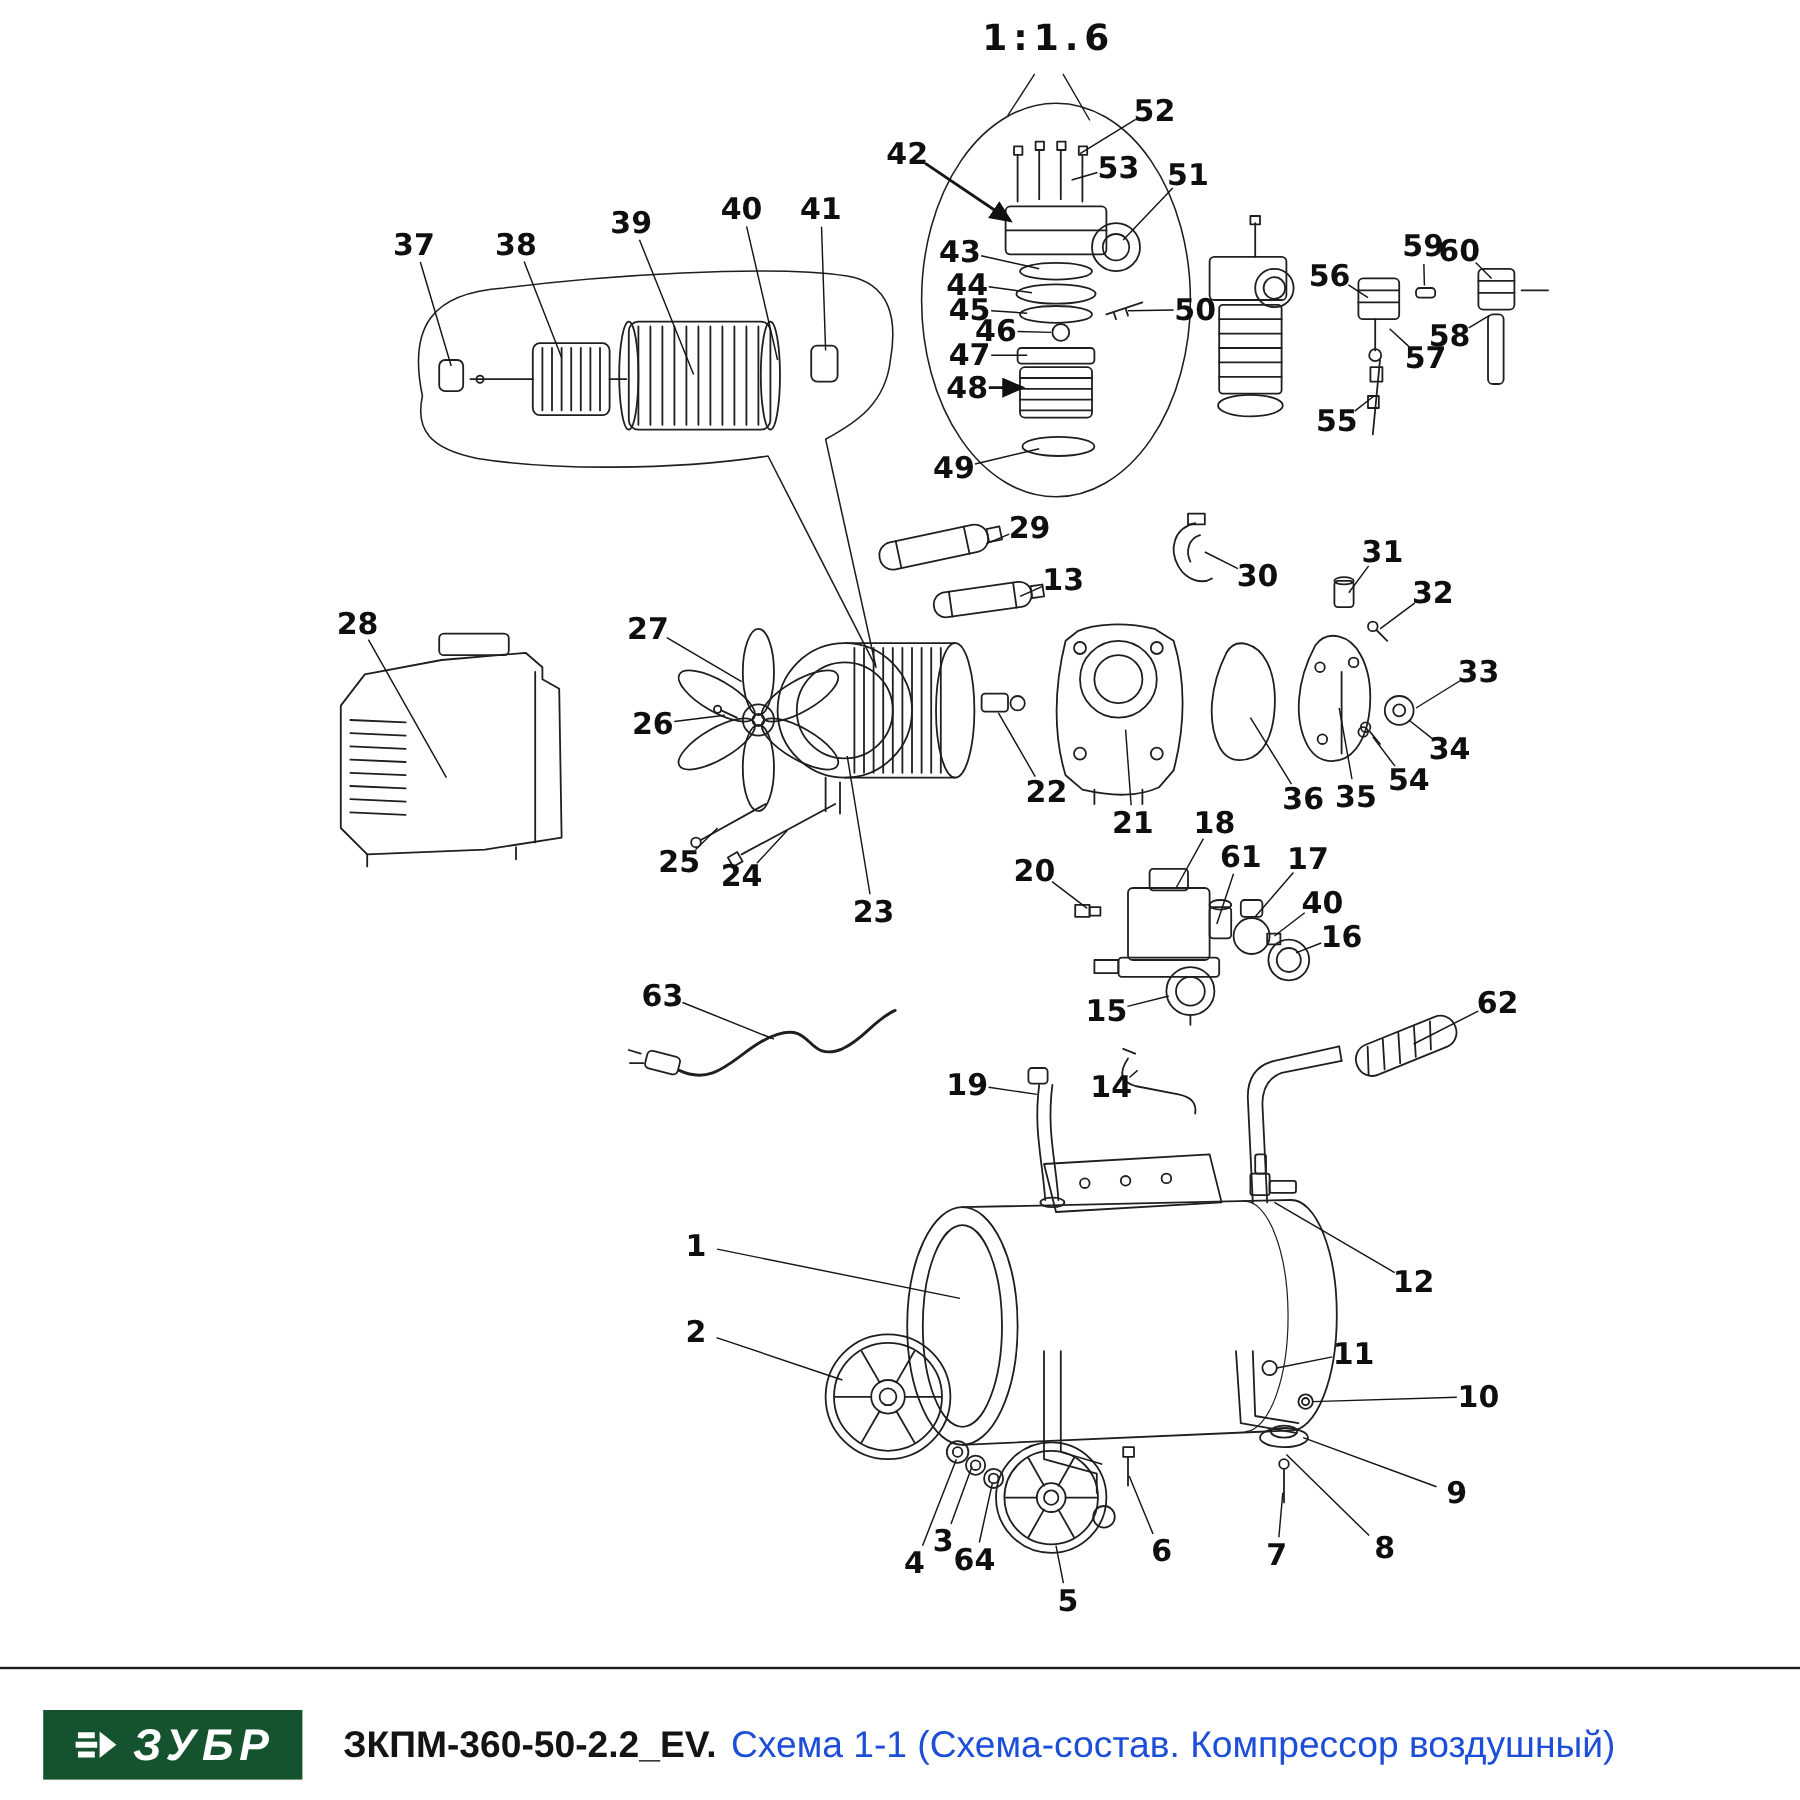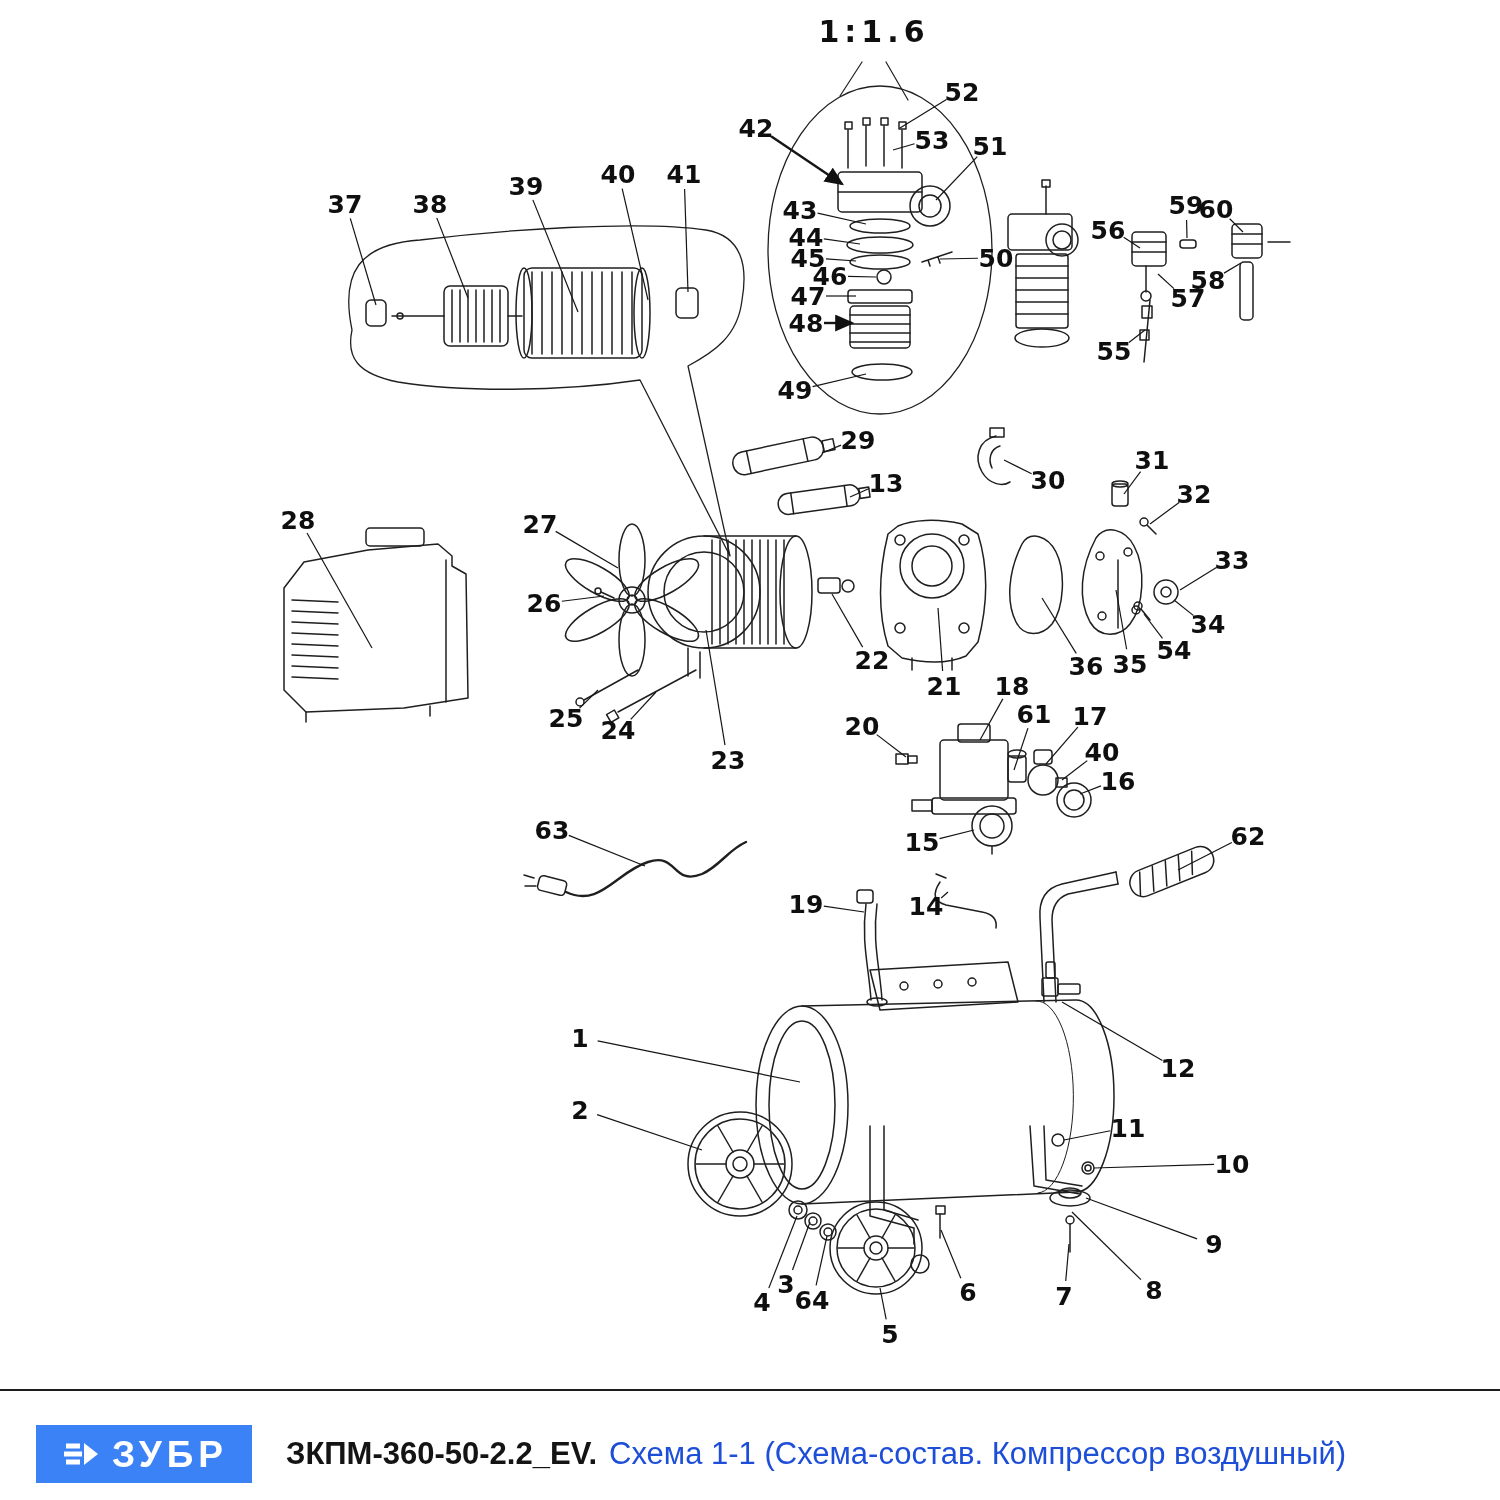--- a/index.html
+++ b/index.html
@@ -5,22 +5,22 @@
   html,body{margin:0;padding:0;background:#ffffff;}
   #stage{position:relative;width:1500px;height:1500px;background:#ffffff;overflow:hidden;
          font-family:"DejaVu Sans",sans-serif;}
   #diagram{position:absolute;left:0;top:0;width:1500px;height:1500px;}
   #callout-layer line{stroke:#151515;stroke-width:1.2;}
   #callout-layer text{font-family:"DejaVu Sans",sans-serif;font-weight:bold;font-size:25px;
                       fill:#0f0f0f;text-anchor:middle;dominant-baseline:central;}
   #scale-label{font-family:"DejaVu Sans",sans-serif;font-weight:bold;font-size:30px;
                fill:#0f0f0f;letter-spacing:5px;text-anchor:middle;}
   .footer{position:absolute;left:0;top:1389px;width:1500px;height:111px;border-top:2px solid #1d1d1d;background:#fff;}
-  .logo{position:absolute;left:36px;top:34px;width:216px;height:58px;background:#3b82f6;
-        display:flex;align-items:center;justify-content:center;gap:10px;}
+  .logo{position:absolute;left:36px;top:34px;width:216px;height:58px;background:#14532d;
+        display:flex;align-items:center;justify-content:center;gap:10px;font-style:italic;}
   .logo-text{color:#ffffff;font-weight:bold;font-size:37px;letter-spacing:5px;
              font-family:"Liberation Sans",sans-serif;line-height:1;}
   .caption{position:absolute;left:286px;top:34px;height:58px;display:flex;align-items:center;
            font-size:31px;font-family:Liberation Sans, sans-serif;white-space:nowrap;}
   .caption .model{font-weight:bold;color:#141414;}
   .caption .desc{color:#1d4ed8;margin-left:12px;font-weight:normal;}
 </style>
 </head>
 <body>
 

